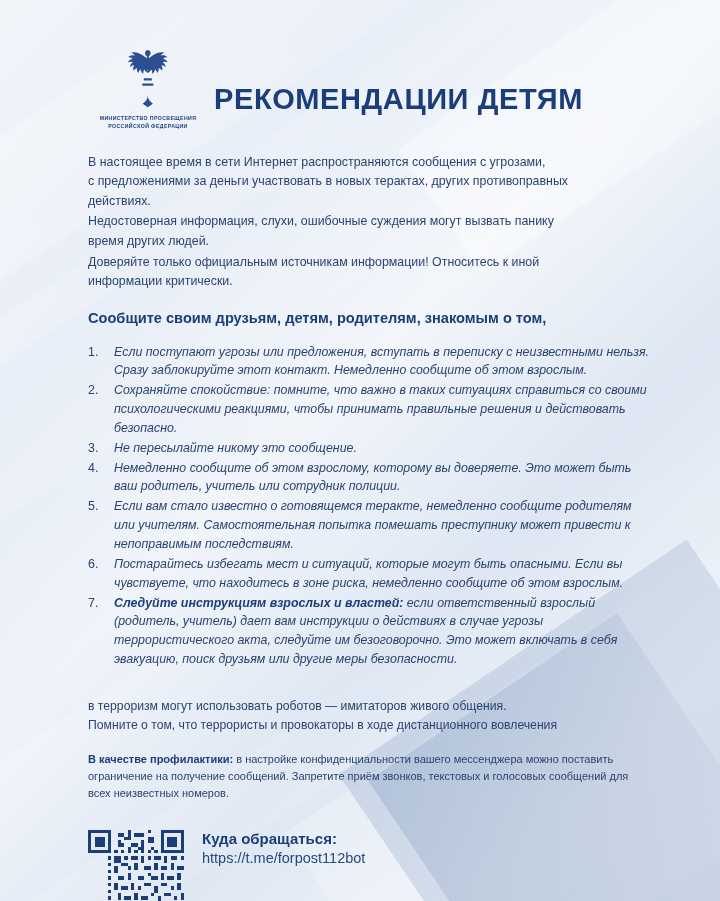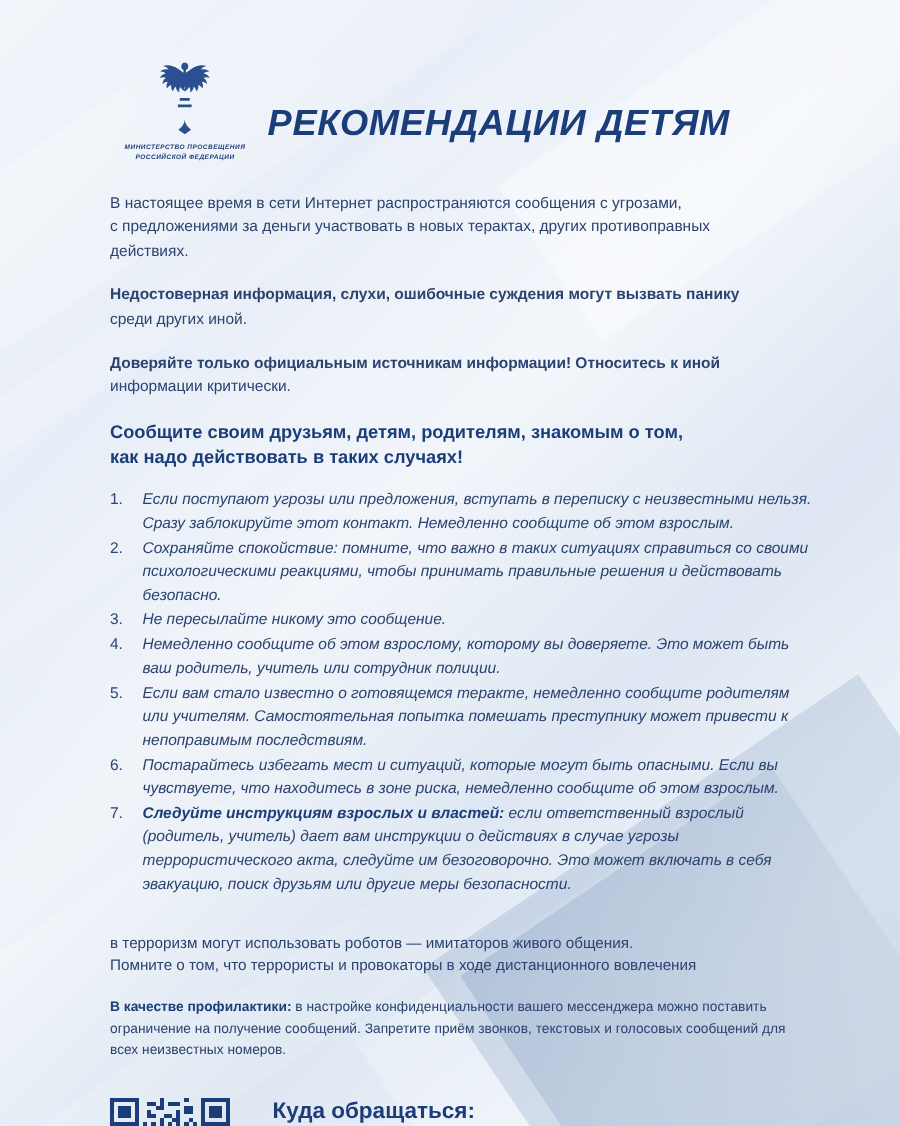--- a/index.html
+++ b/index.html
@@ -63,21 +63,20 @@
     position: relative;
     z-index: 5;
     padding: 0;
   }
 
   
   .header {
     display: flex;
     align-items: flex-start;
     padding: 44px 40px 0 88px;
-    font-style: italic;
   }
   .emblem-block {
     width: 120px;
     text-align: center;
     flex: 0 0 120px;
   }
   .emblem {
     width: 62px;
     height: 66px;
     margin: 0 auto 5px auto;
@@ -109,21 +108,21 @@
     padding: 22px 70px 0 88px;
     color: #27406b;
   }
   .intro p {
     margin: 0;
     font-size: 12.4px;
     line-height: 1.5;
     color: #2b4370;
   }
   .intro .para { margin-bottom: 1px; }
-  .intro .gap { margin-top: 16px; font-weight: bold; }
+  .intro .gap { margin-top: 2px; }
 
   .callout {
     margin: 18px 0 14px 0;
     font-size: 14.6px;
     font-weight: bold;
     color: #1b3d79;
     line-height: 1.35;
   }
 
   .list {
@@ -169,24 +168,24 @@
     flex: 0 0 96px;
     width: 96px;
     height: 96px;
     margin-top: 2px;
   }
   .contact {
     padding-left: 18px;
     padding-top: 2px;
   }
   .contact-title {
-    font-size: 18px;
+    font-size: 15px;
     font-weight: bold;
     color: #1b3d79;
-    margin: 0 0 3px 16px;
+    margin: 0 0 3px 0;
   }
   .contact-link {
     font-size: 14.5px;
     color: #26487f;
     margin: 0 0 20px 0;
     text-decoration: none;
     display: block;
     text-align: right;
   }
 </style>
@@ -219,28 +218,27 @@
         <h1 class="poster-title">РЕКОМЕНДАЦИИ ДЕТЯМ</h1>
       </div>
     </div>
 
     <div class="body-wrap">
       <div class="intro">
         <p class="para">В настоящее время в сети Интернет распространяются сообщения с угрозами,</p>
         <p class="para">с предложениями за деньги участвовать в новых терактах, других противоправных</p>
         <p class="para">действиях.</p>
         <p class="para gap">Недостоверная информация, слухи, ошибочные суждения могут вызвать панику</p>
-        <p class="para">среди других иной.</p>
+        <p class="para">время других людей.</p>
         <p class="para gap">Доверяйте только официальным источникам информации! Относитесь к иной</p>
         <p class="para">информации критически.</p>
       </div>
 
       <div class="callout">
         <div>Сообщите своим друзьям, детям, родителям, знакомым о том,</div>
-        <div>как надо действовать в таких случаях!</div>
       </div>
 
       <ul class="list">
         <li>
           <span class="num">1.</span>
           <span class="txt">Если поступают угрозы или предложения, вступать в переписку с неизвестными нельзя. Сразу заблокируйте этот контакт. Немедленно сообщите об этом взрослым.</span>
         </li>
         <li>
           <span class="num">2.</span>
           <span class="txt">Сохраняйте спокойствие: помните, что важно в таких ситуациях справиться со своими психологическими реакциями, чтобы принимать правильные решения и действовать безопасно.</span>

